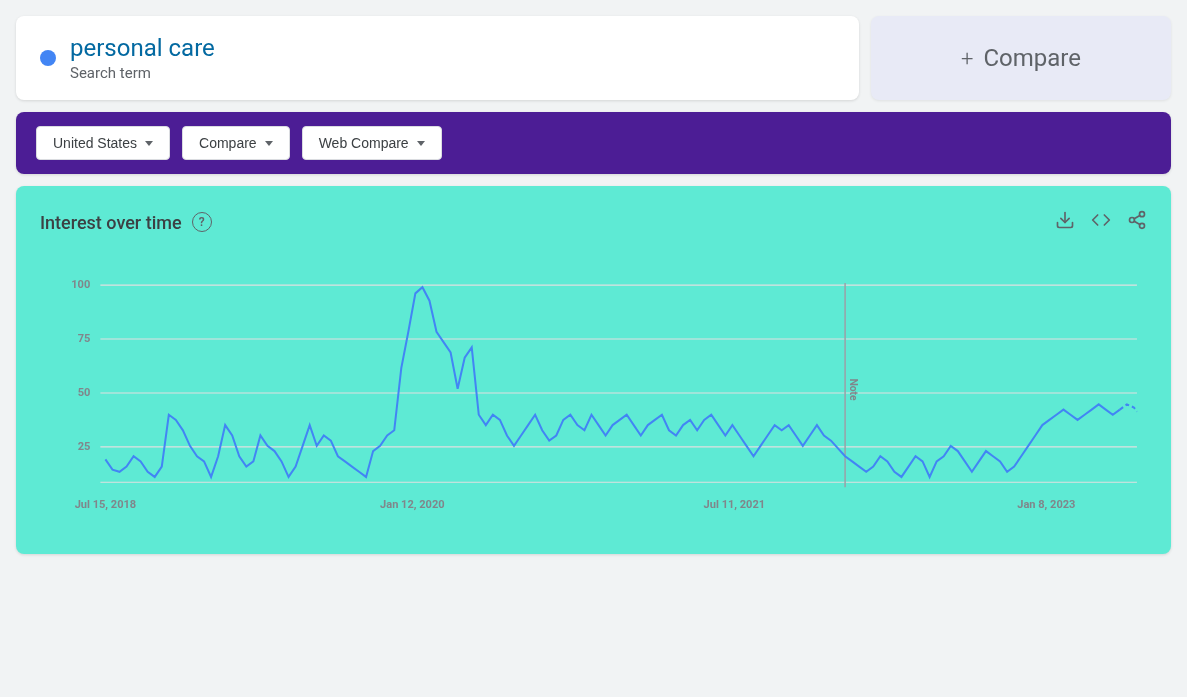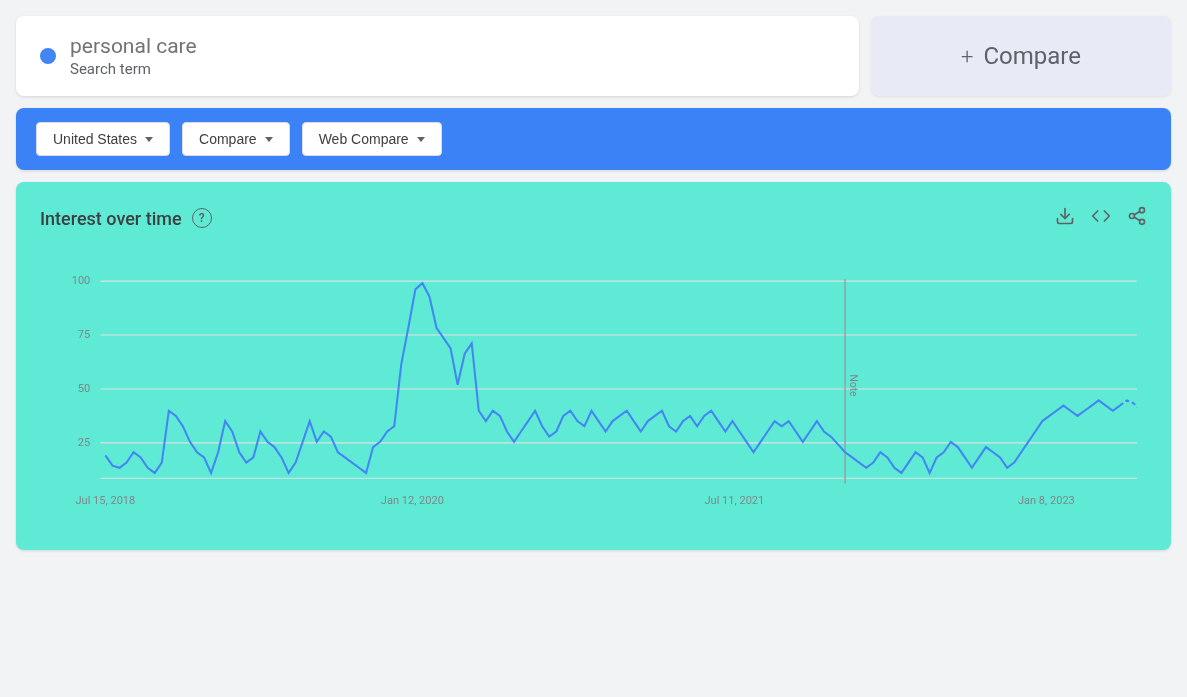--- a/index.html
+++ b/index.html
@@ -43,22 +43,22 @@
       background: #4285f4;
       flex-shrink: 0;
     }
 
     .search-term-text {
       display: flex;
       flex-direction: column;
     }
 
     .search-term-title {
-      font-size: 21px;
-      color: #737373;
+      font-size: 24px;
+      color: #0369a1;
       font-weight: 400;
     }
 
     .search-term-subtitle {
       font-size: 15px;
       color: #5f6368;
       margin-top: 2px;
     }
 
     .compare-card {
@@ -81,21 +81,21 @@
     }
 
     .compare-label {
       font-size: 24px;
       color: #5f6368;
       font-weight: 400;
     }
 
     
     .filters-card {
-      background: #3b82f6;
+      background: #4c1d95;
       border-radius: 8px;
       padding: 14px 20px;
       display: flex;
       gap: 12px;
       align-items: flex-end;
       box-shadow: 0 1px 3px rgba(0,0,0,0.12);
     }
 
     .filter-btn {
       border: 1px solid #dadce0;
@@ -170,20 +170,21 @@
     .action-icon {
       font-size: 18px;
       color: #5f6368;
       cursor: pointer;
     }
 
     
     .chart-container {
       width: 100%;
       position: relative;
+      font-weight: bold;
     }
 
     svg.trend-chart {
       width: 100%;
       height: 280px;
       overflow: visible;
     }
 
     .y-label {
       font-size: 11px;

